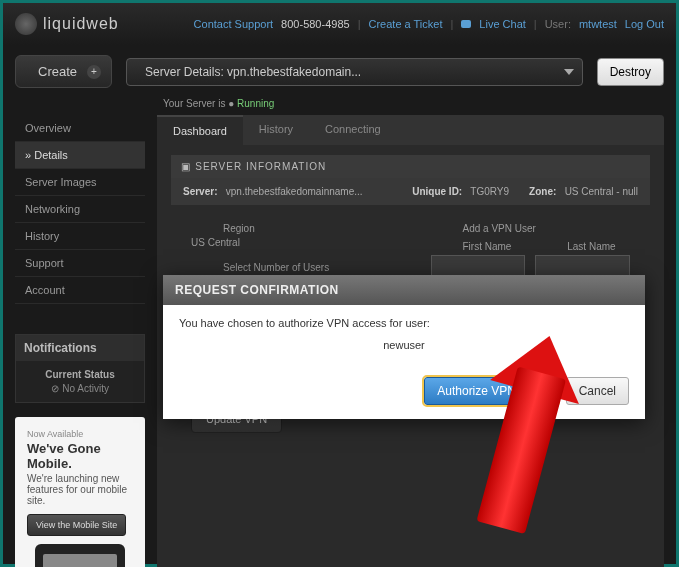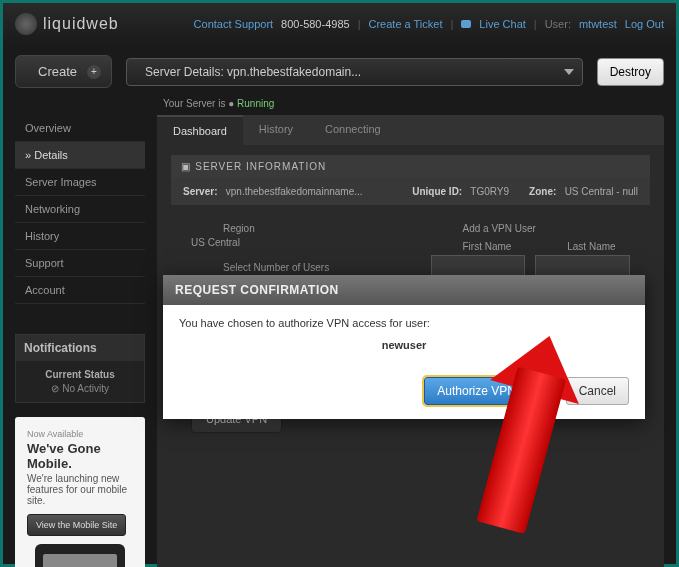--- a/index.html
+++ b/index.html
@@ -65,21 +65,21 @@
 .fc .pair > div { flex: 1; }
 .add-btn { background: linear-gradient(#555,#333); border: 1px solid #222; color: #ddd; padding: 5px 14px; border-radius: 3px; font-size: 11px; float: right; margin-top: 6px; cursor: pointer; }
 .readonly { background: #444; border: 1px solid #555; padding: 4px; font-size: 10px; color: #ccc; width: 120px; }
 .update-btn { background: linear-gradient(#555,#333); border: 1px solid #222; color: #ddd; padding: 7px 14px; border-radius: 4px; font-size: 11px; margin-top: 12px; cursor: pointer; }
 .vpn-users { font-size: 10px; color: #999; margin-top: 4px; }
 
 .overlay { position: absolute; top: 0; left: 0; right: 0; bottom: 0; margin-left: 44px; }
 .modal { position: absolute; top: 272px; left: 116px; width: 482px; background: #fff; box-shadow: 0 4px 20px rgba(0,0,0,0.6); }
 .modal-h { background: linear-gradient(#777,#555); color: #eee; padding: 8px 12px; font-size: 12px; font-weight: bold; letter-spacing: 0.5px; }
 .modal-b { padding: 12px 16px; font-size: 11px; color: #333; }
-.modal-b .user { text-align: center; font-weight: bold; margin: 10px 0 14px; }
+.modal-b .user { text-align: center; font-weight: normal; margin: 10px 0 14px; }
 .modal-btns { display: flex; justify-content: flex-end; gap: 8px; padding: 0 16px 14px; }
 .btn-auth { background: linear-gradient(#5ba7e8,#2d7cc4); border: 1px solid #1a5a99; outline: 2px solid #f0c44c; color: #fff; padding: 6px 12px; font-size: 12px; border-radius: 3px; cursor: pointer; }
 .btn-cancel { background: linear-gradient(#f8f8f8,#e0e0e0); border: 1px solid #aaa; color: #333; padding: 6px 12px; font-size: 12px; border-radius: 3px; cursor: pointer; }
 
 .arrow { position: absolute; top: 370px; left: 470px; pointer-events: none; }
 .arrow-body { width: 50px; height: 160px; background: linear-gradient(to right,#b00,#f33,#b00); transform: rotate(15deg); transform-origin: top center; border-radius: 4px; }
 .arrow-head { position: absolute; top: -38px; left: -21px; width: 0; height: 0; border-left: 46px solid transparent; border-right: 46px solid transparent; border-bottom: 58px solid #d11; transform: rotate(15deg); }
 </style>
 </head>
 <body>

